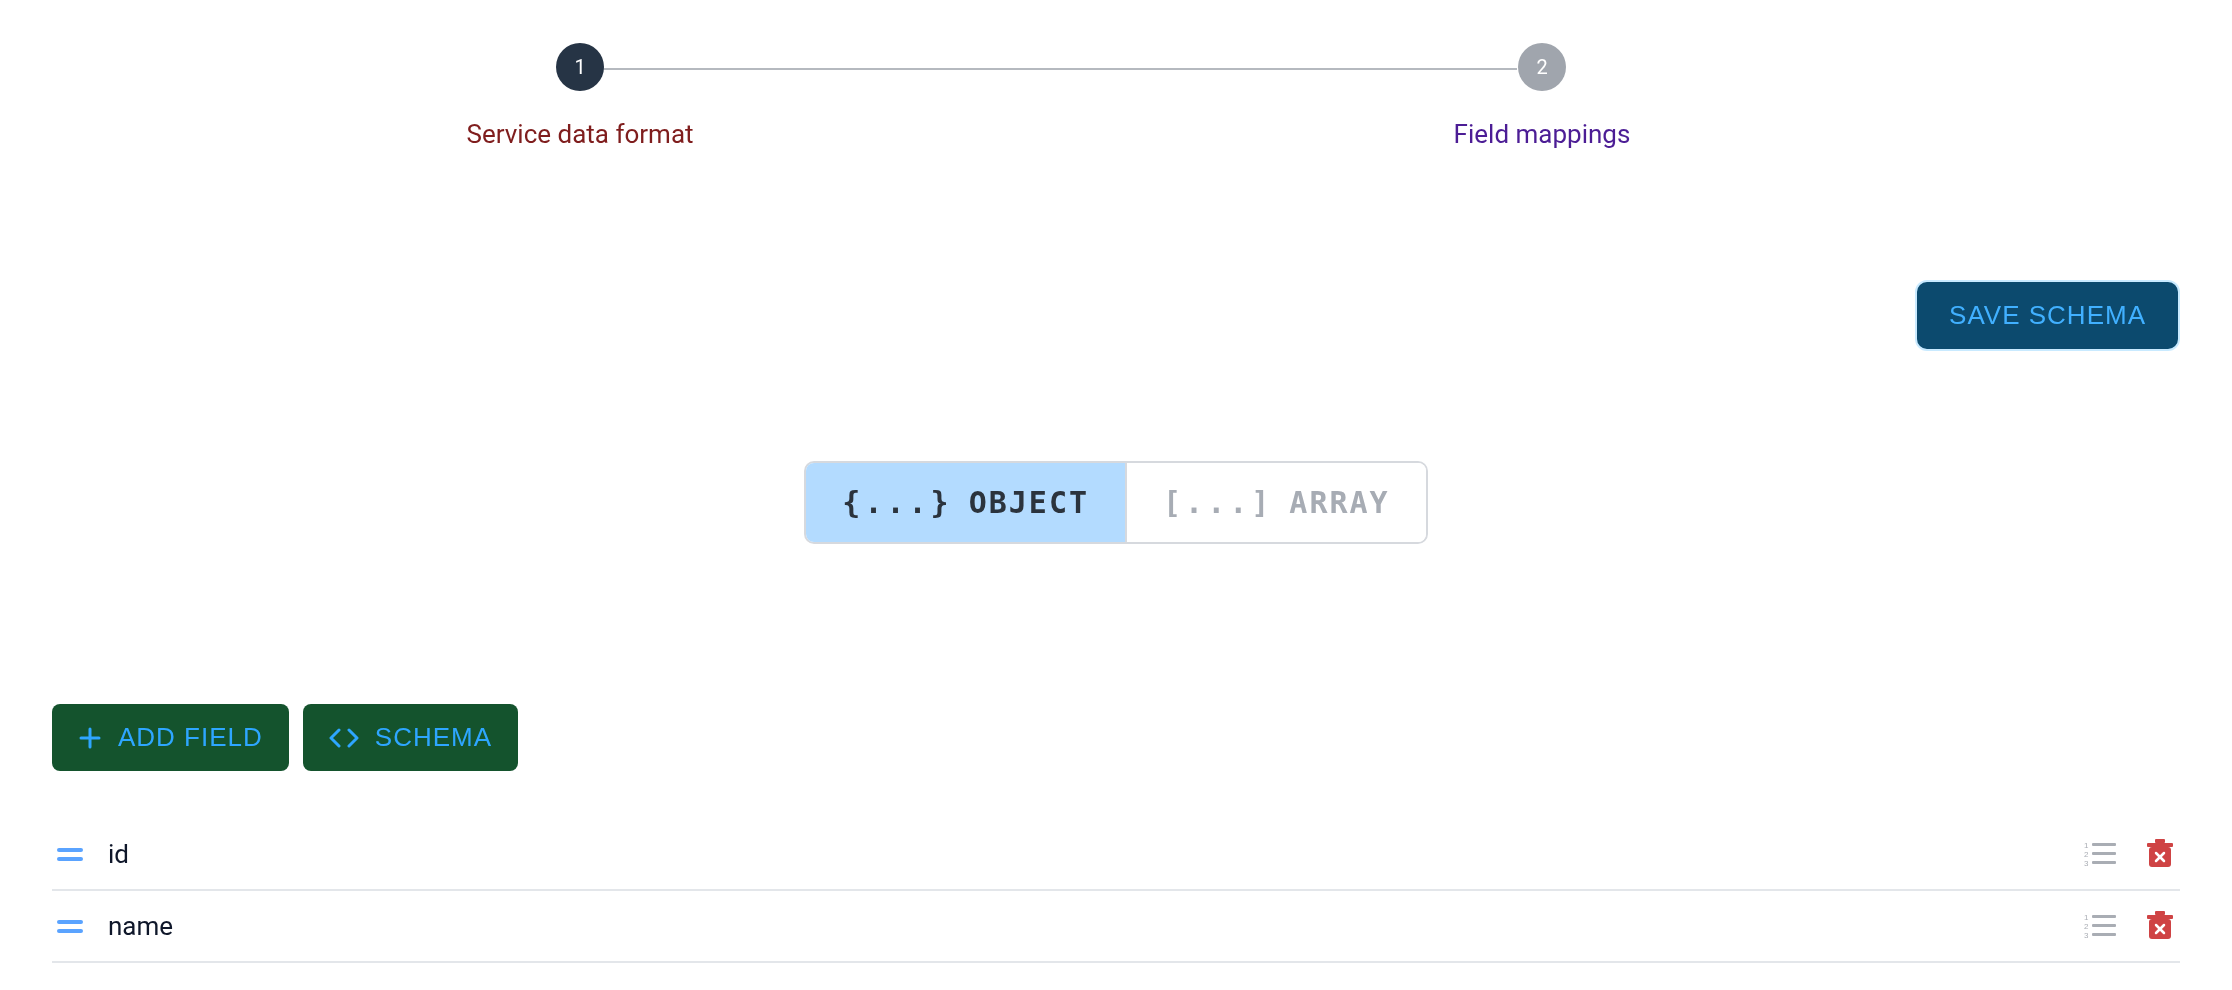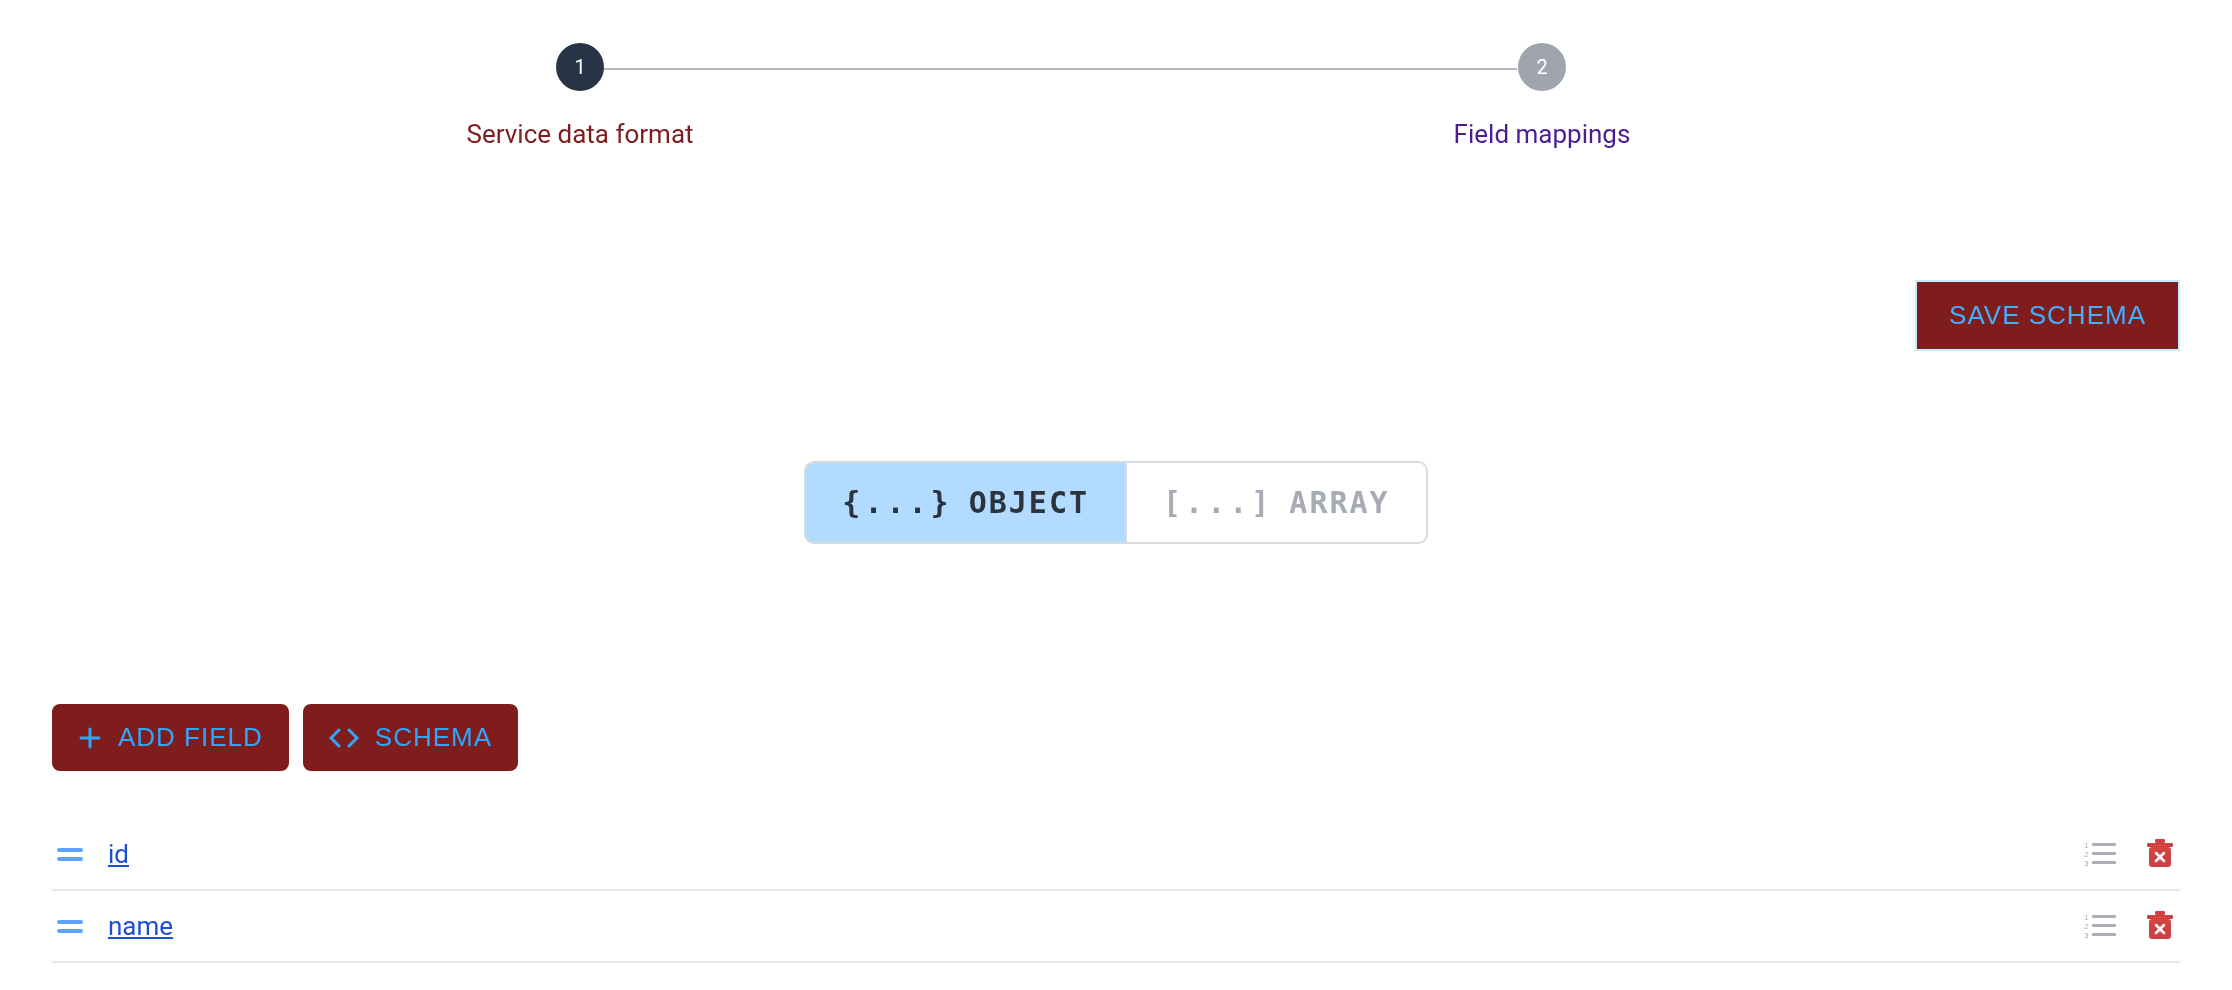--- a/index.html
+++ b/index.html
@@ -58,27 +58,27 @@
 
     
     .save-row {
       display: flex;
       justify-content: flex-end;
       padding: 0 52px;
       margin-top: 80px;
     }
     .save-btn {
       border: 2px solid #c9eaff;
-      background: #7f1d1d;
+      background: #0c4a6e;
       color: #41b0ff;
       font-size: 26px;
       font-weight: 500;
       letter-spacing: 1px;
       padding: 18px 32px;
-      border-radius: 0;
+      border-radius: 12px;
       cursor: pointer;
     }
 
     
     .toggle-row {
       display: flex;
       justify-content: center;
       margin-top: 110px;
     }
     .toggle-group {
@@ -117,21 +117,21 @@
     .actions-row {
       display: flex;
       gap: 14px;
       padding: 0 52px;
       margin-top: 160px;
     }
     .action-btn {
       display: inline-flex;
       align-items: center;
       gap: 16px;
-      background: #7f1d1d;
+      background: #14532d;
       color: #2ea6ff;
       font-size: 26px;
       font-weight: 500;
       letter-spacing: 1px;
       padding: 18px 26px;
       border: none;
       border-radius: 8px;
       cursor: pointer;
     }
 
@@ -139,22 +139,21 @@
     .field-list {
       padding: 0 52px;
       margin-top: 48px;
     }
     .field-row {
       display: flex;
       align-items: center;
       padding: 20px 6px 20px 4px;
       border-bottom: 2px solid #e3e6ea;
       font-size: 26px;
-      color: #1d4ed8;
-      text-decoration: underline;
+      color: #0f172a;
     }
     .drag-handle {
       width: 28px;
       margin-right: 24px;
       color: #5aa3ff;
       cursor: grab;
       display: flex;
       flex-direction: column;
       align-items: center;
       gap: 5px;

